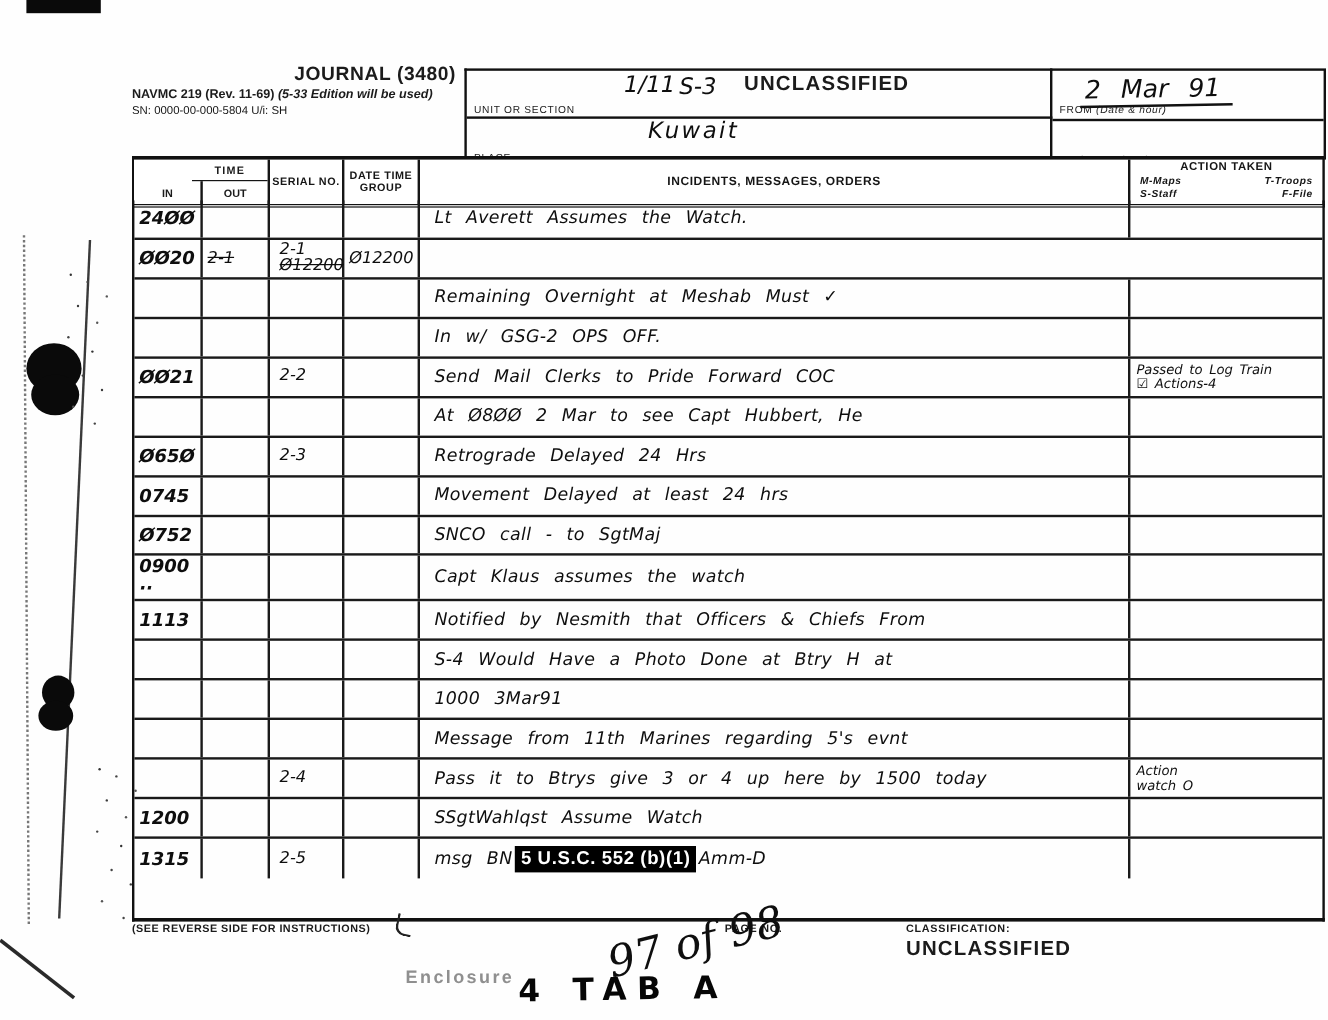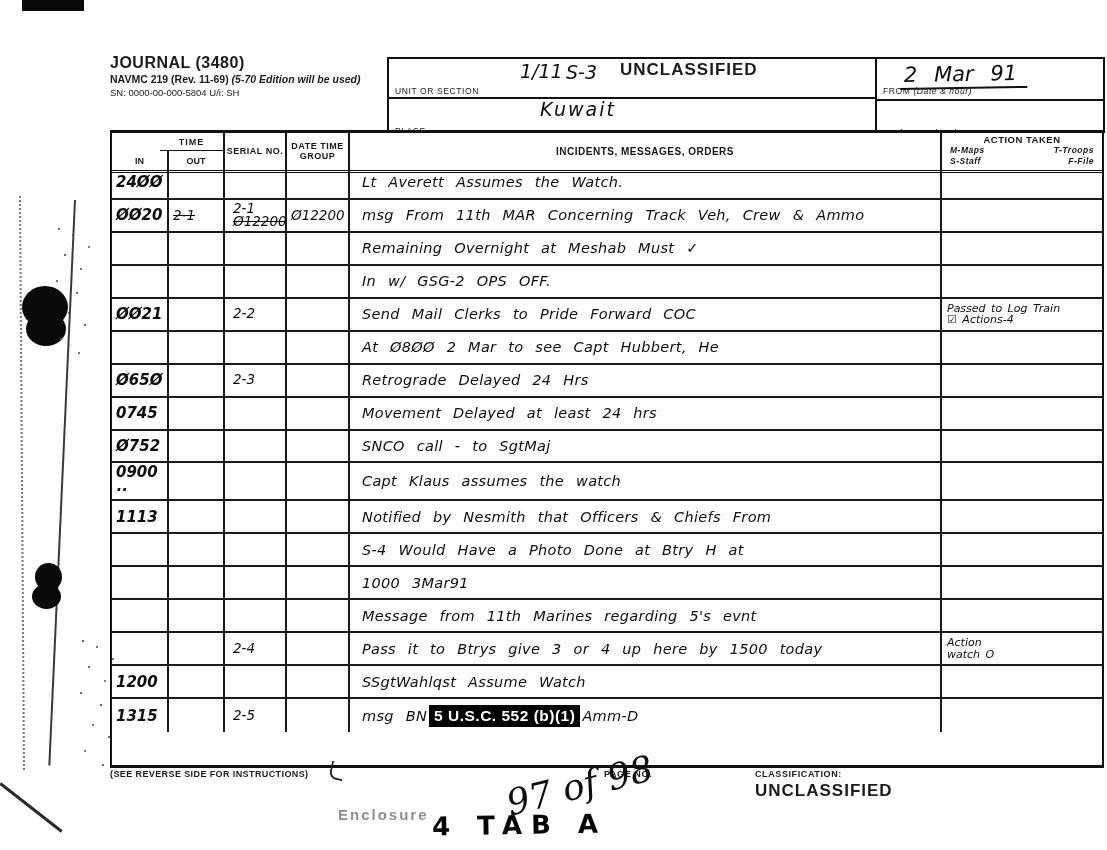--- a/index.html
+++ b/index.html
@@ -8,21 +8,21 @@
     background:#fefefe;color:#161616;
     font-family:"Liberation Sans",sans-serif;
   }
   .abs{position:absolute;}
   .print{font-family:"Liberation Sans",sans-serif;font-weight:bold;color:#1b1b1b;}
   .hw{font-family:"DejaVu Sans",sans-serif;font-style:italic;color:#0e0e0e;}
   .struck{text-decoration:line-through;}
 
   
   .form-title{left:110px;top:54px;width:270px;}
-  .form-title .t1{font-size:16px;font-weight:bold;letter-spacing:.5px;}
+  .form-title .t1{font-size:16px;font-weight:bold;letter-spacing:.5px;text-align:right;}
   .form-title .t2{font-size:10.5px;font-weight:bold;margin-top:1px;}
   .form-title .t2 em{font-style:italic;}
   .form-title .t3{font-size:9.5px;margin-top:2px;font-weight:normal;}
 
   .unit-box{left:387px;top:57px;width:488px;height:72px;border:2px solid #111;border-right:none;}
   .unit-cell{position:absolute;left:0;width:100%;}
   .unit-top{top:0;height:38px;border-bottom:2px solid #111;}
   .lab{font-size:8.5px;font-weight:normal;letter-spacing:.6px;padding:3px 0 0 6px;color:#1b1b1b;margin-top:24px;}
   .lab i{font-style:italic;text-transform:none;}
 
@@ -118,21 +118,21 @@
 <div class="abs art blob" style="left:35px;top:563px;width:27px;height:28px;"></div>
 <div class="abs art blob" style="left:32px;top:584px;width:29px;height:25px;"></div>
 <div class="abs speck" style="left:58px;top:228px;"></div>
 <div class="abs speck" style="left:82px;top:640px;"></div>
 <div class="abs corner-line"></div>
 
 <div class="abs form-title">
   <div class="t1 print">JOURNAL (3480)</div>
   <div class="t2 print">
     <span>NAVMC 219 (Rev. 11-69)</span>
-    <em>(5-70 Edition will be used)</em>
+    <em>(5-33 Edition will be used)</em>
   </div>
   <div class="t3">SN: 0000-00-000-5804  U/i: SH</div>
 </div>
 
 <div class="abs unit-box">
   <div class="unit-cell unit-top">
     <div class="lab">UNIT OR SECTION</div>
   </div>
   <div class="unit-cell" style="top:40px;height:32px;">
     <div class="lab">PLACE</div>
@@ -198,23 +198,20 @@
     <div class="cell c-out">
         <span class="hw struck">2-1</span>
       </div>
     <div class="cell c-serial">
         <span class="hw serial-top">2-1</span>
         <span class="hw struck">Ø12200</span>
       </div>
     <div class="cell c-dtg">
         <span class="hw">Ø12200</span>
       </div>
-    <div class="cell c-inc">
-        <span class="hw">msg From 11th MAR Concerning Track Veh, Crew &amp; Ammo</span>
-      </div>
     <div class="cell c-act"></div>
   </div>
 
   <div class="row">
     <div class="cell c-in"></div>
     <div class="cell c-out"></div>
     <div class="cell c-serial"></div>
     <div class="cell c-dtg"></div>
     <div class="cell c-inc">
         <span class="hw">Remaining Overnight at Meshab Must ✓</span>

